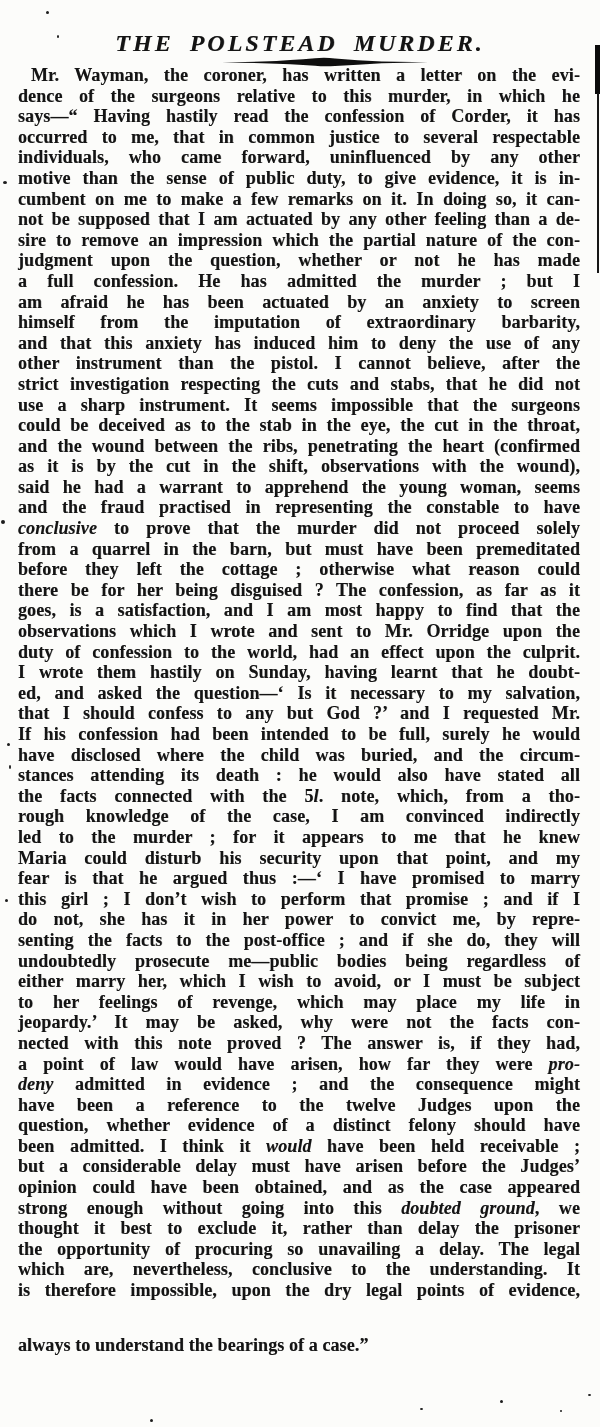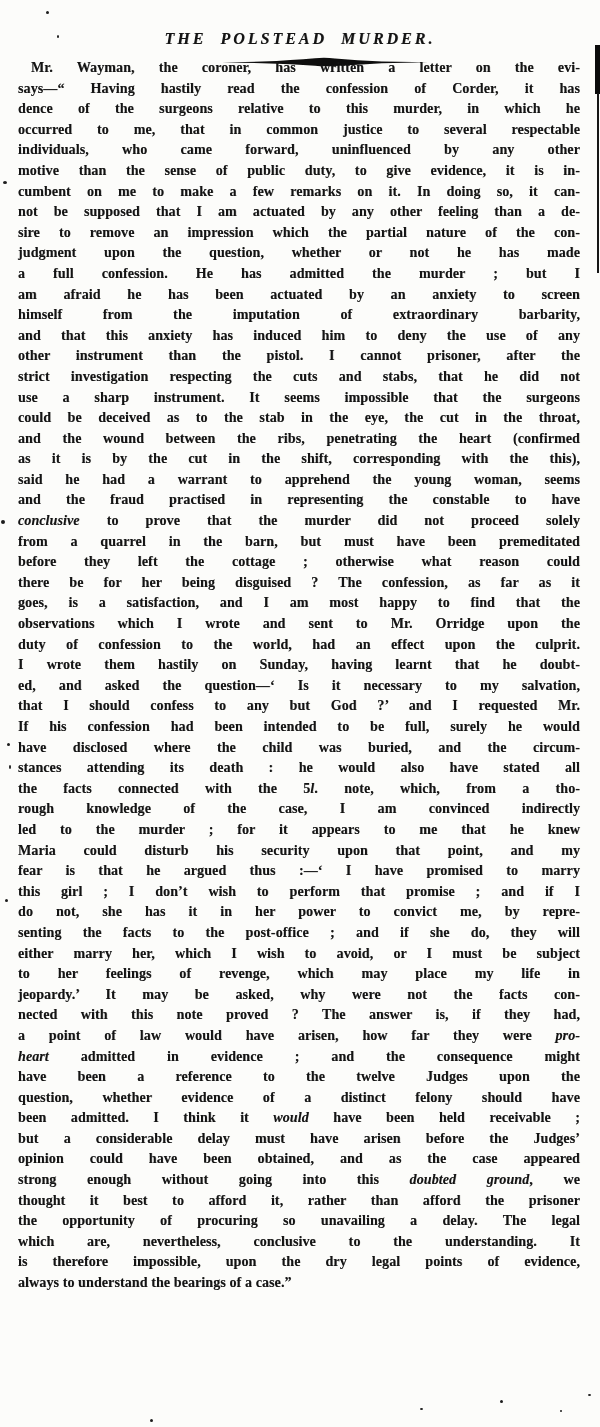--- a/index.html
+++ b/index.html
@@ -22,56 +22,57 @@
   .sheet {
     position: absolute;
     inset: 0;
   }
   .title {
     position: absolute;
     top: 30px;
     left: 0;
     width: 600px;
     text-align: center;
-    font-size: 16px;
+    font-size: 24px;
     font-weight: bold;
     font-style: italic;
     letter-spacing: 3px;
     word-spacing: 7px;
     color: var(--ink);
     text-shadow: 0.4px 0.4px 0 rgba(10,10,10,0.45);
     white-space: nowrap;
   }
   .divider {
     position: absolute;
     top: 57px;
     left: 222px;
   }
   .article-body {
     position: absolute;
-    top: 58px;
+    top: 65px;
     left: 18px;
     width: 562px;
-    font-size: 14px;
+    font-size: 18px;
     font-weight: 700;
     letter-spacing: 0.1px;
     text-shadow: 0.35px 0.35px 0 rgba(15,15,15,0.4);
   }
   .line {
     height: 20.6px;
     line-height: 20.6px;
     text-align: justify;
     text-align-last: justify;
     overflow: visible;
   }
   .line.first {
     text-indent: 13px;
   }
   .line.last {
     text-align-last: left;
+    margin-top: 34px;
   }
   .it {
     font-style: italic;
   }
   .edge-rule-thick {
     position: absolute;
     right: 0px;
     top: 45px;
     width: 5px;
     height: 49px;
@@ -97,39 +98,39 @@
 <div class="sheet">
 
   <div class="title">THE POLSTEAD MURDER.</div>
 
   <svg class="divider" width="206" height="10" viewBox="0 0 206 10">
     <path d="M0 5.6 L40 4.6 Q70 3.2 93 1.2 Q103 0.4 113 1.4 Q135 3.4 160 4.6 L206 5.2 L160 6.2 Q135 7.6 113 9 Q103 9.8 93 8.8 Q70 7 40 6.2 Z" fill="#0e0e0e"></path>
   </svg>
 
   <div class="article-body">
       <div class="line first"><span>Mr. Wayman, the coroner, has written a letter on the evi-</span></div>
+      <div class="line"><span>dence of the surgeons relative to this murder, in which he</span></div>
       <div class="line"><span>says—“ Having hastily read the confession of Corder, it has</span></div>
-      <div class="line"><span>dence of the surgeons relative to this murder, in which he</span></div>
       <div class="line"><span>occurred to me, that in common justice to several respectable</span></div>
       <div class="line"><span>individuals, who came forward, uninfluenced by any other</span></div>
       <div class="line"><span>motive than the sense of public duty, to give evidence, it is in-</span></div>
       <div class="line"><span>cumbent on me to make a few remarks on it. In doing so, it can-</span></div>
       <div class="line"><span>not be supposed that I am actuated by any other feeling than a de-</span></div>
       <div class="line"><span>sire to remove an impression which the partial nature of the con-</span></div>
       <div class="line"><span>judgment upon the question, whether or not he has made</span></div>
       <div class="line"><span>a full confession. He has admitted the murder ; but I</span></div>
       <div class="line"><span>am afraid he has been actuated by an anxiety to screen</span></div>
       <div class="line"><span>himself from the imputation of extraordinary barbarity,</span></div>
       <div class="line"><span>and that this anxiety has induced him to deny the use of any</span></div>
-      <div class="line"><span>other instrument than the pistol. I cannot prisoner, after the</span></div>
+      <div class="line"><span>other instrument than the pistol. I cannot believe, after the</span></div>
       <div class="line"><span>strict investigation respecting the cuts and stabs, that he did not</span></div>
       <div class="line"><span>use a sharp instrument. It seems impossible that the surgeons</span></div>
       <div class="line"><span>could be deceived as to the stab in the eye, the cut in the throat,</span></div>
       <div class="line"><span>and the wound between the ribs, penetrating the heart (confirmed</span></div>
-      <div class="line"><span>as it is by the cut in the shift, corresponding with the this),</span></div>
+      <div class="line"><span>as it is by the cut in the shift, observations with the wound),</span></div>
       <div class="line"><span>said he had a warrant to apprehend the young woman, seems</span></div>
       <div class="line"><span>and the fraud practised in representing the constable to have</span></div>
       <div class="line"><span class="it">conclusive</span><span> to prove that the murder did not proceed solely</span></div>
       <div class="line"><span>from a quarrel in the barn, but must have been premeditated</span></div>
       <div class="line"><span>before they left the cottage ; otherwise what reason could</span></div>
       <div class="line"><span>there be for her being disguised ? The confession, as far as it</span></div>
       <div class="line"><span>goes, is a satisfaction, and I am most happy to find that the</span></div>
       <div class="line"><span>observations which I wrote and sent to Mr. Orridge upon the</span></div>
       <div class="line"><span>duty of confession to the world, had an effect upon the culprit.</span></div>
       <div class="line"><span>I wrote them hastily on Sunday, having learnt that he doubt-</span></div>
@@ -139,33 +140,34 @@
       <div class="line"><span>have disclosed where the child was buried, and the circum-</span></div>
       <div class="line"><span>stances attending its death : he would also have stated all</span></div>
       <div class="line"><span>the facts connected with the 5</span><span class="it">l</span><span>. note, which, from a tho-</span></div>
       <div class="line"><span>rough knowledge of the case, I am convinced indirectly</span></div>
       <div class="line"><span>led to the murder ; for it appears to me that he knew</span></div>
       <div class="line"><span>Maria could disturb his security upon that point, and my</span></div>
       <div class="line"><span>fear is that he argued thus :—‘ I have promised to marry</span></div>
       <div class="line"><span>this girl ; I don’t wish to perform that promise ; and if I</span></div>
       <div class="line"><span>do not, she has it in her power to convict me, by repre-</span></div>
       <div class="line"><span>senting the facts to the post-office ; and if she do, they will</span></div>
+      <div class="line"><span>undoubtedly prosecute me—public bodies being regardless of</span></div>
       <div class="line"><span>either marry her, which I wish to avoid, or I must be subject</span></div>
       <div class="line"><span>to her feelings of revenge, which may place my life in</span></div>
       <div class="line"><span>jeopardy.’ It may be asked, why were not the facts con-</span></div>
       <div class="line"><span>nected with this note proved ? The answer is, if they had,</span></div>
       <div class="line"><span>a point of law would have arisen, how far they were </span><span class="it">pro-</span></div>
-      <div class="line"><span class="it">heart</span><span> admitted in evidence ; and the consequence might</span></div>
+      <div class="line"><span class="it">deny</span><span> admitted in evidence ; and the consequence might</span></div>
       <div class="line"><span>have been a reference to the twelve Judges upon the</span></div>
       <div class="line"><span>question, whether evidence of a distinct felony should have</span></div>
       <div class="line"><span>been admitted. I think it </span><span class="it">would</span><span> have been held receivable ;</span></div>
       <div class="line"><span>but a considerable delay must have arisen before the Judges’</span></div>
       <div class="line"><span>opinion could have been obtained, and as the case appeared</span></div>
       <div class="line"><span>strong enough without going into this </span><span class="it">doubted ground</span><span>, we</span></div>
-      <div class="line"><span>thought it best to afford it, rather than afford the prisoner</span></div>
+      <div class="line"><span>thought it best to exclude it, rather than delay the prisoner</span></div>
       <div class="line"><span>the opportunity of procuring so unavailing a delay. The legal</span></div>
       <div class="line"><span>which are, nevertheless, conclusive to the understanding. It</span></div>
       <div class="line"><span>is therefore impossible, upon the dry legal points of evidence,</span></div>
       <div class="line last"><span>always to understand the bearings of a case.”</span></div>
     </div>
 
   <div class="edge-rule-thick"></div>
   <div class="edge-rule-thin"></div>
 
   <div class="speck" style="left:46px;top:11px;width:3px;height:3px"></div>

